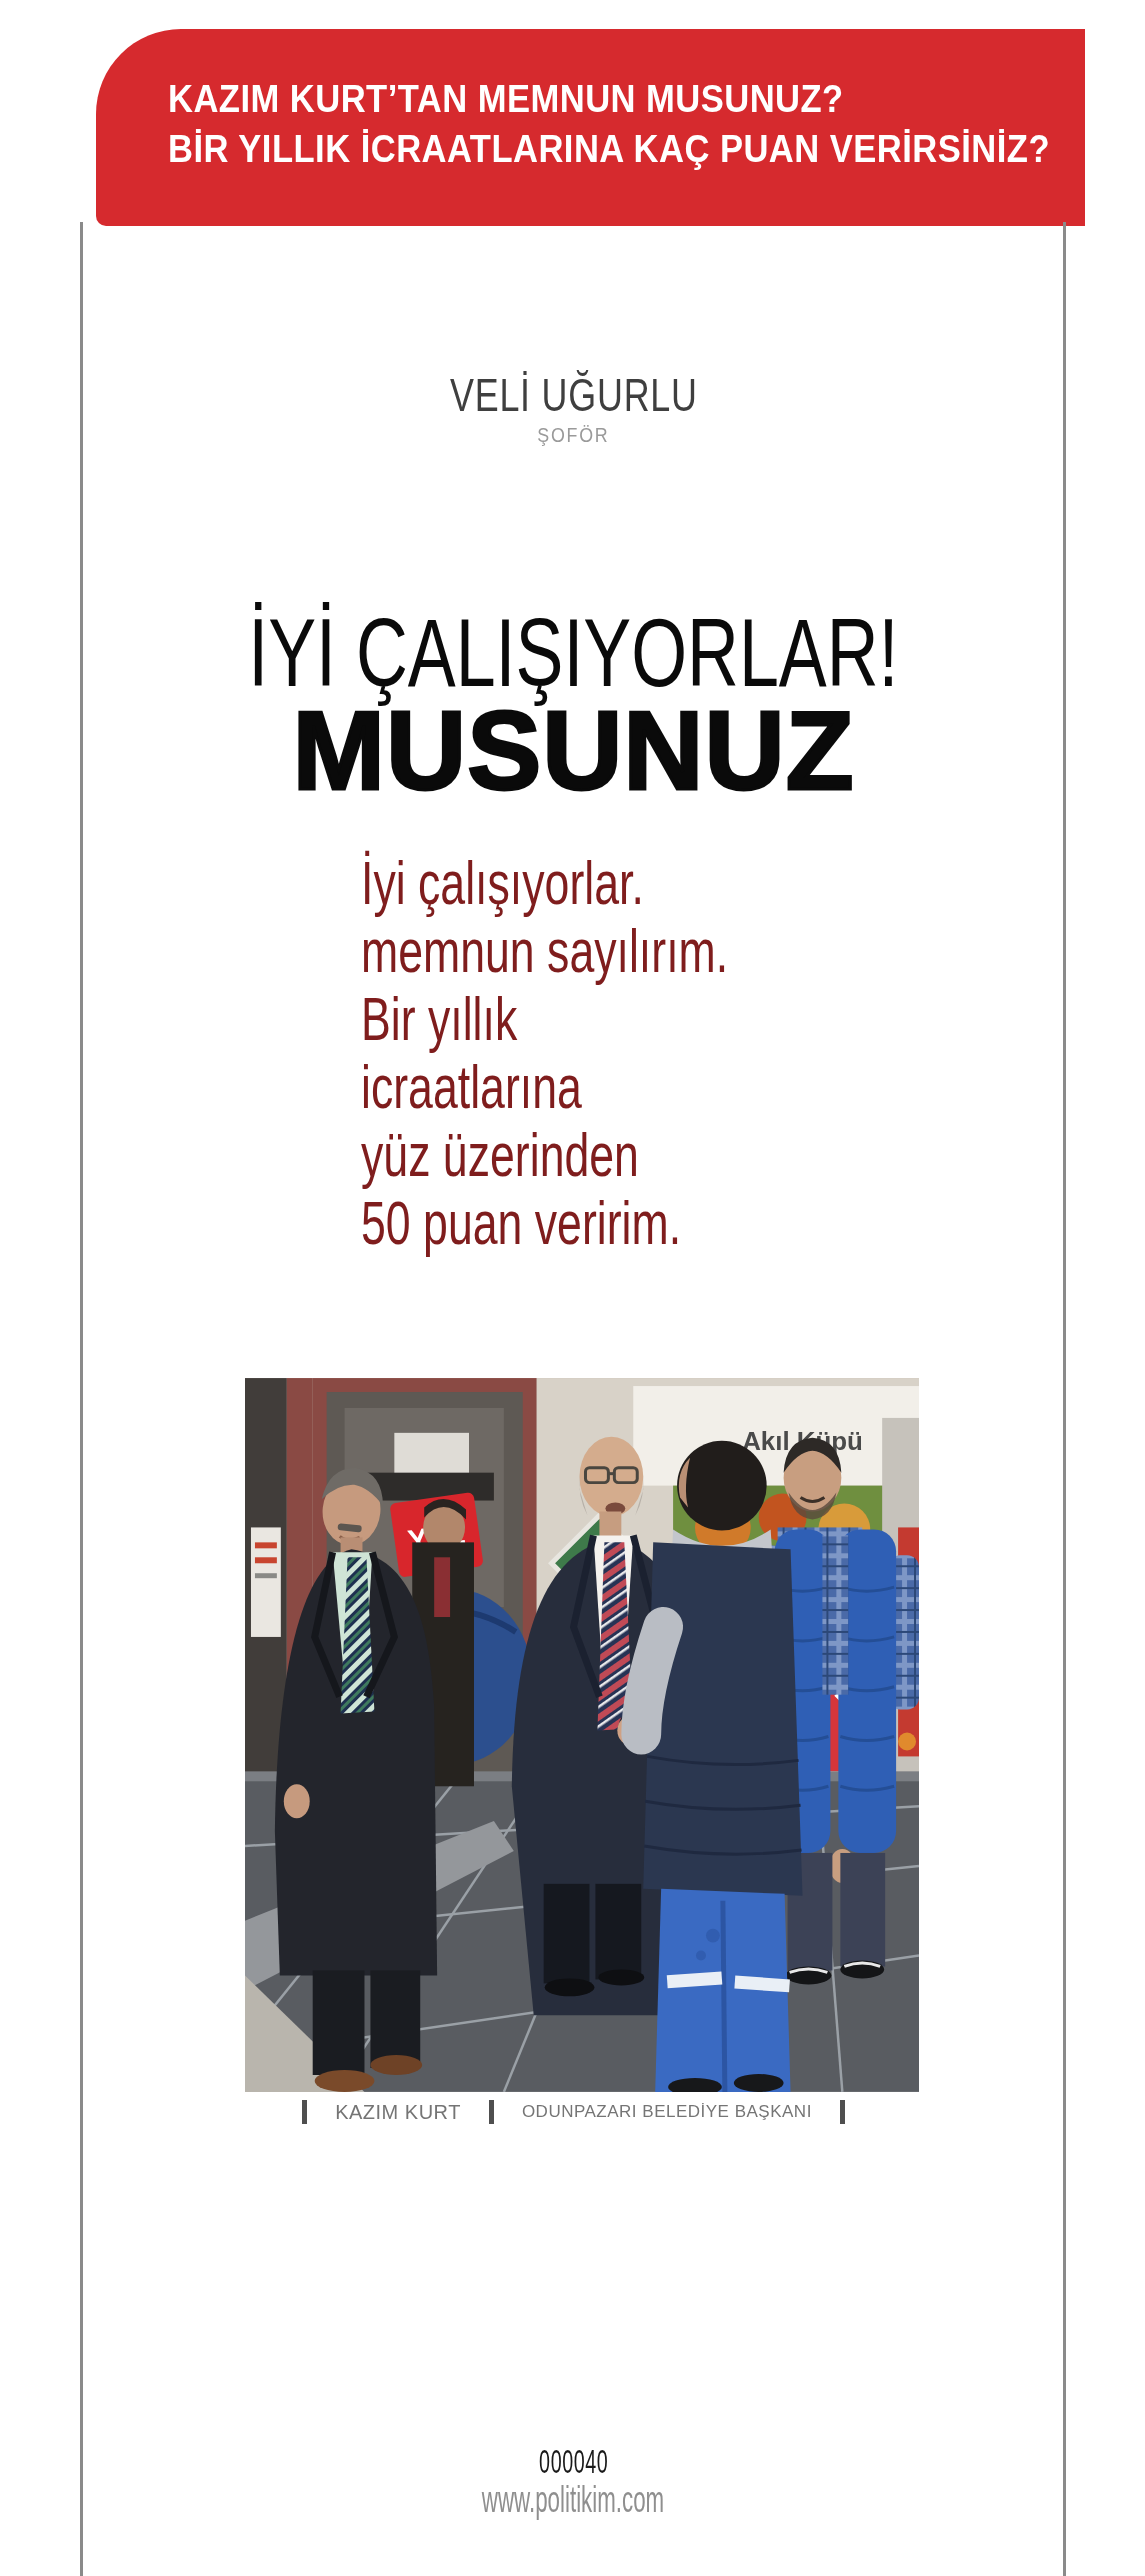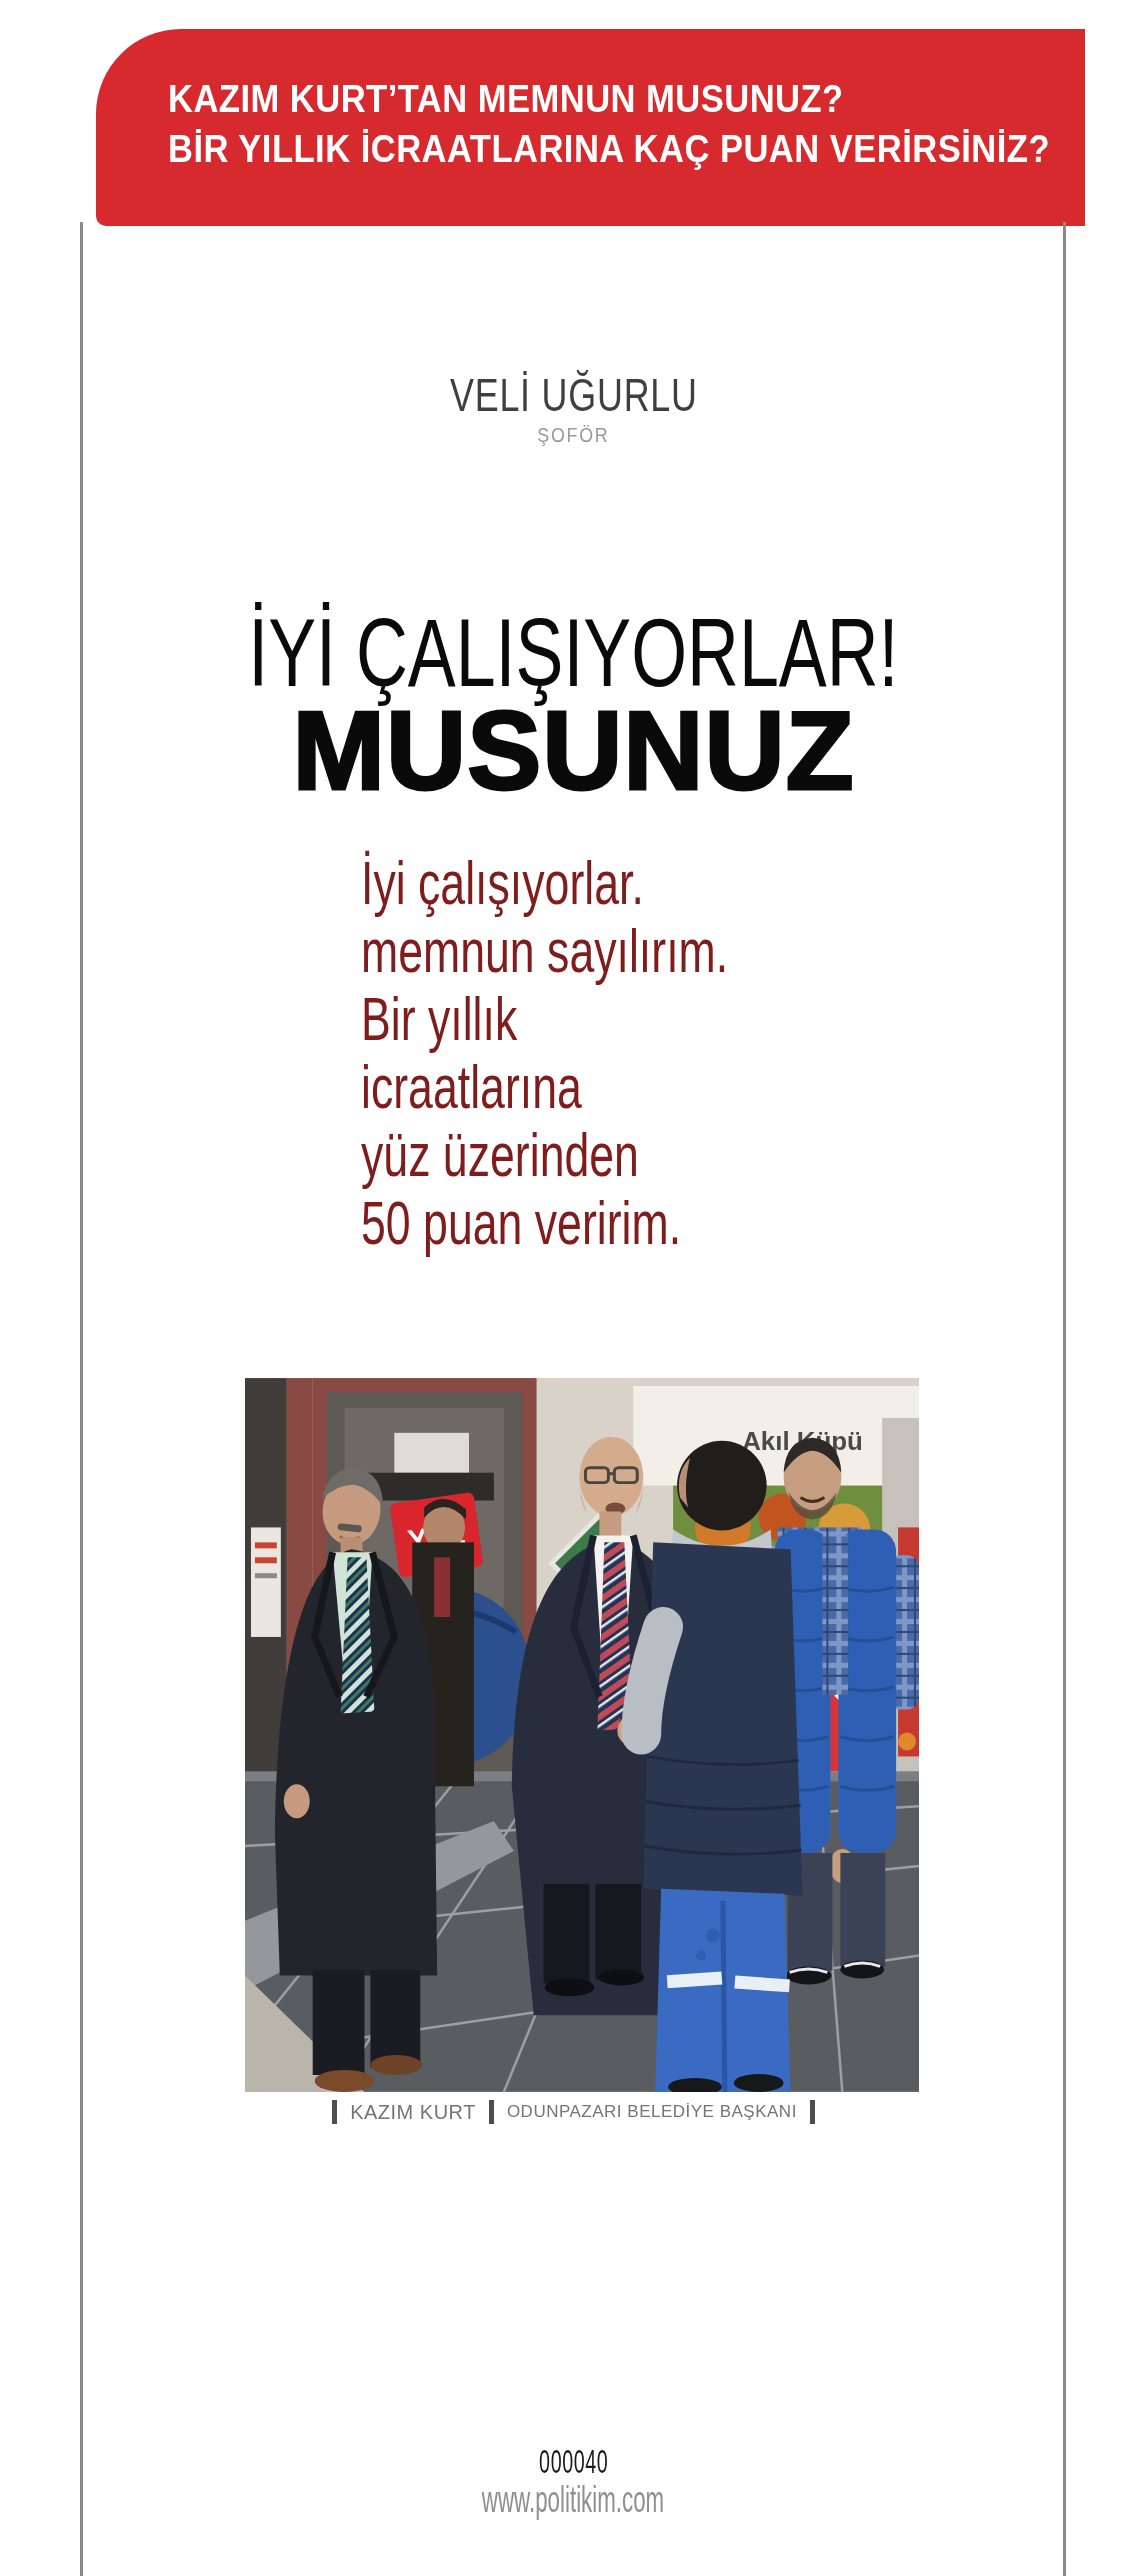--- a/index.html
+++ b/index.html
@@ -38,21 +38,21 @@
   
   .quote{position:absolute;left:361px;top:849px;font-size:62px;line-height:68px;color:#7f1d1d;}
   .quote-line{display:block;}
   .quote-line .cond{transform:scaleX(.72);transform-origin:left center;}
   
   .photo{position:absolute;left:245px;top:1378px;width:674px;height:714px;margin:0;padding:0;}
   .photo svg{display:block;width:674px;height:714px;}
   
   .caption{
     position:absolute;left:80px;top:2093px;width:987px;height:38px;
-    display:flex;align-items:center;justify-content:center;gap:13px;color:#757575;
+    display:flex;align-items:center;justify-content:center;gap:28px;color:#757575;
   }
   .caption-bar{width:5px;height:24px;background:#4f4f4f;}
   .caption-name{font-size:20px;letter-spacing:0.5px;white-space:nowrap;}
   .caption-title{font-size:17px;letter-spacing:0.5px;white-space:nowrap;}
   
   .f-num{top:2442px;font-size:34px;color:#1a1a1a;}
   .f-num .cond{transform:scaleX(.58);letter-spacing:1px;}
   .f-site{top:2479px;font-size:36px;color:#8f8f8f;}
   .f-site .cond{transform:scaleX(.62);}
 </style>

